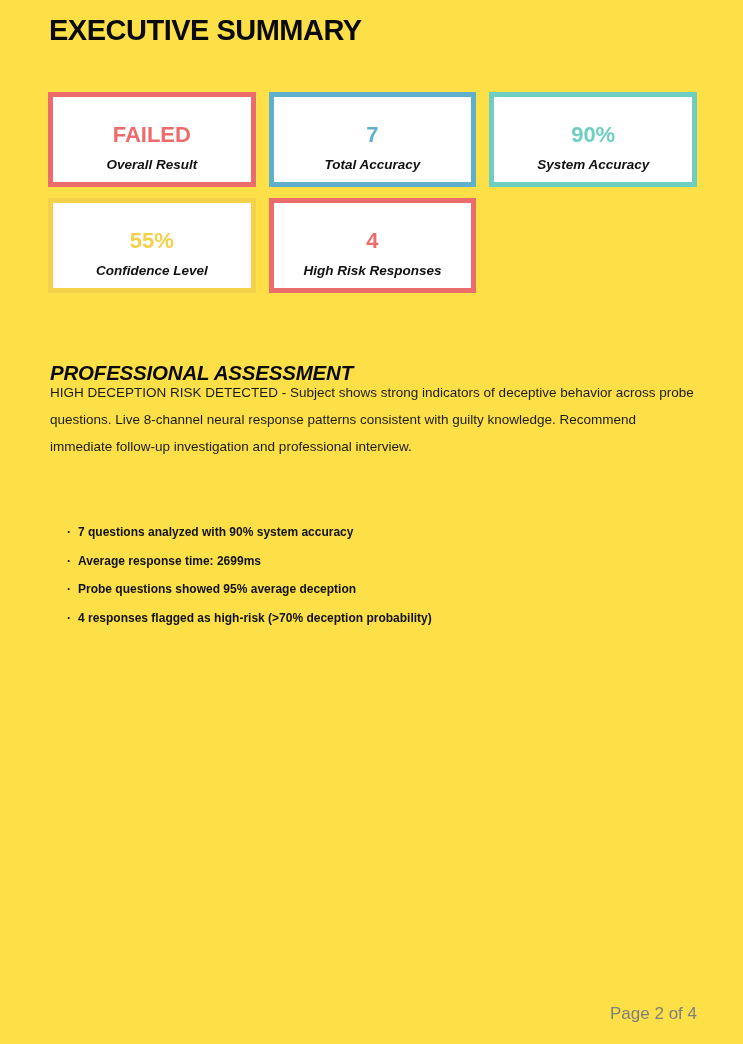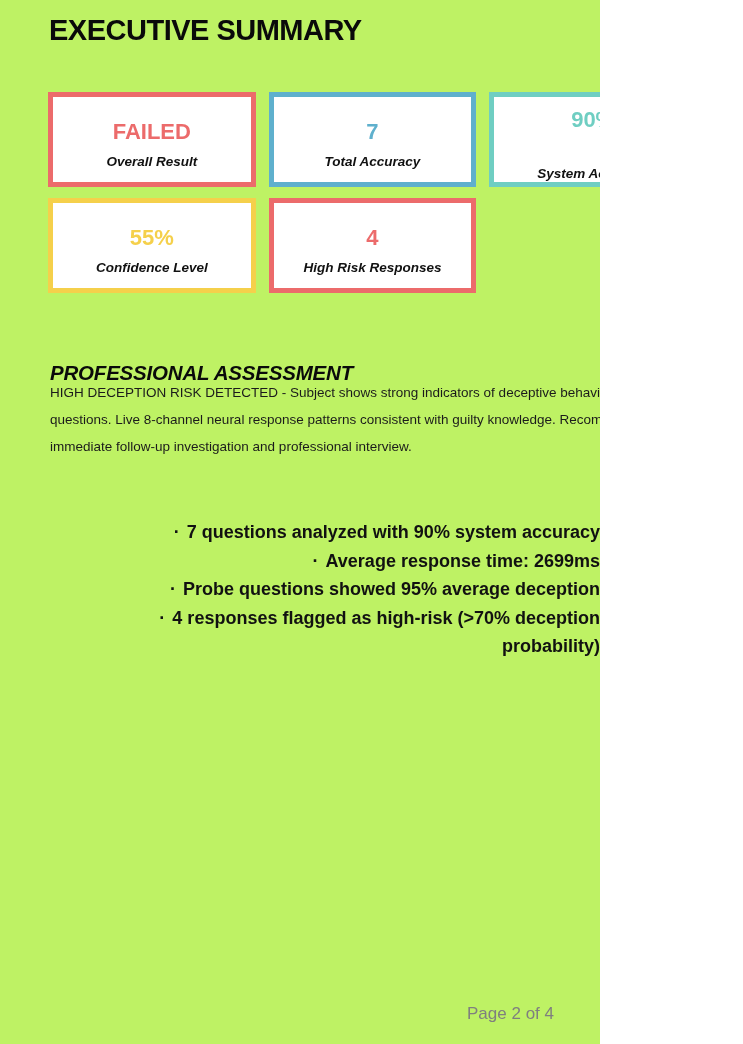--- a/index.html
+++ b/index.html
@@ -4,23 +4,23 @@
 <style>
   html, body {
     margin: 0;
     padding: 0;
     background: #ffffff;
     font-family: "Liberation Sans", sans-serif;
     color: #111111;
   }
   .page {
     position: relative;
-    width: 600px;
+    width: 743px;
     height: 1044px;
-    background: #bef264;
+    background: #fde047;
     overflow: hidden;
   }
   .page-title {
     position: absolute;
     left: 49px;
     top: 13px;
     margin: 0;
     font-size: 29px;
     line-height: 1.2;
     font-weight: bold;
@@ -39,21 +39,21 @@
   }
   .stat-card {
     box-sizing: border-box;
     height: 95px;
     border: 5px solid #cccccc;
     background: #ffffff;
     display: flex;
     flex-direction: column;
     align-items: center;
     justify-content: center;
-    padding-top: 10px;
+    padding-top: 16px;
     gap: 8px;
     text-align: center;
   }
   .stat-value {
     font-size: 22px;
     font-weight: bold;
     line-height: 1.2;
   }
   .stat-label {
     font-size: 13.5px;
@@ -87,26 +87,25 @@
   }
   .findings-list {
     position: absolute;
     left: 50px;
     top: 518px;
     margin: 0;
     padding: 0;
     list-style: none;
   }
   .findings-list li {
-    font-size: 18px;
+    font-size: 12px;
     font-weight: bold;
     line-height: 28.6px;
     padding-left: 17px;
     color: #111111;
-    text-align: right;
   }
   .bullet-marker {
     display: inline-block;
     margin-right: 7px;
   }
   .page-footer {
     position: absolute;
     top: 1004px;
     right: 46px;
     font-size: 17px;
@@ -124,21 +123,21 @@
   <div class="stat-grid">
 
   <div class="stat-card" style="border-color: rgb(236, 107, 107);">
       <div class="stat-value" style="color: rgb(236, 107, 107);">FAILED</div>
       <div class="stat-label">Overall Result</div>
     </div>
       <div class="stat-card" style="border-color: rgb(95, 176, 205);">
       <div class="stat-value" style="color: rgb(95, 176, 205);">7</div>
       <div class="stat-label">Total Accuracy</div>
     </div>
-      <div class="stat-card" style="border-color: rgb(111, 206, 194); justify-content: space-between;">
+      <div class="stat-card" style="border-color: rgb(111, 206, 194);">
       <div class="stat-value" style="color: rgb(111, 206, 194);">90%</div>
       <div class="stat-label">System Accuracy</div>
     </div>
       <div class="stat-card" style="border-color: rgb(245, 208, 75);">
       <div class="stat-value" style="color: rgb(245, 208, 75);">55%</div>
       <div class="stat-label">Confidence Level</div>
     </div>
       <div class="stat-card" style="border-color: rgb(236, 107, 107);">
       <div class="stat-value" style="color: rgb(236, 107, 107);">4</div>
       <div class="stat-label">High Risk Responses</div>

